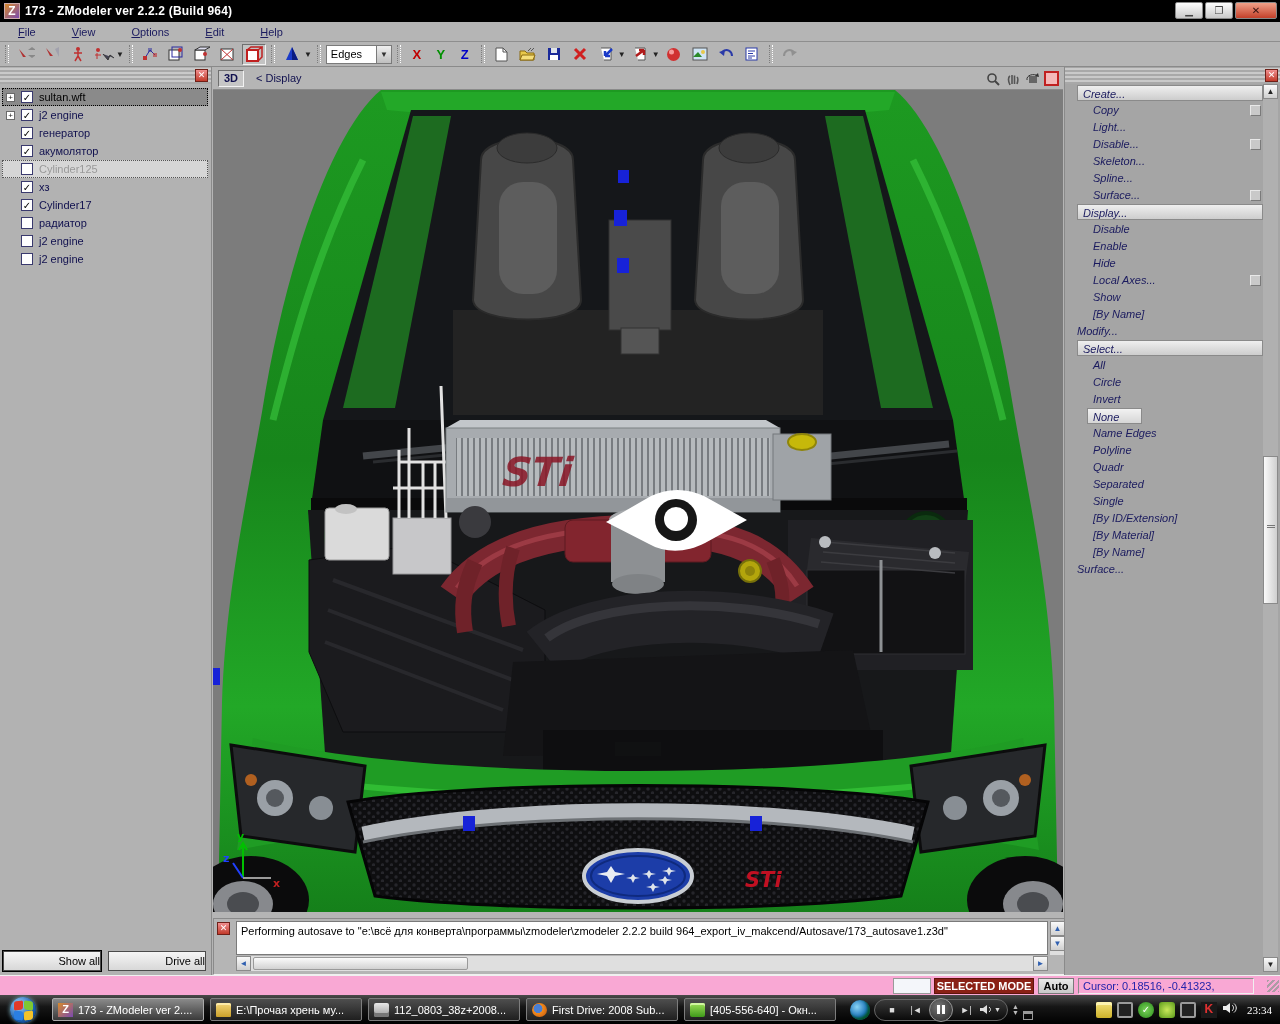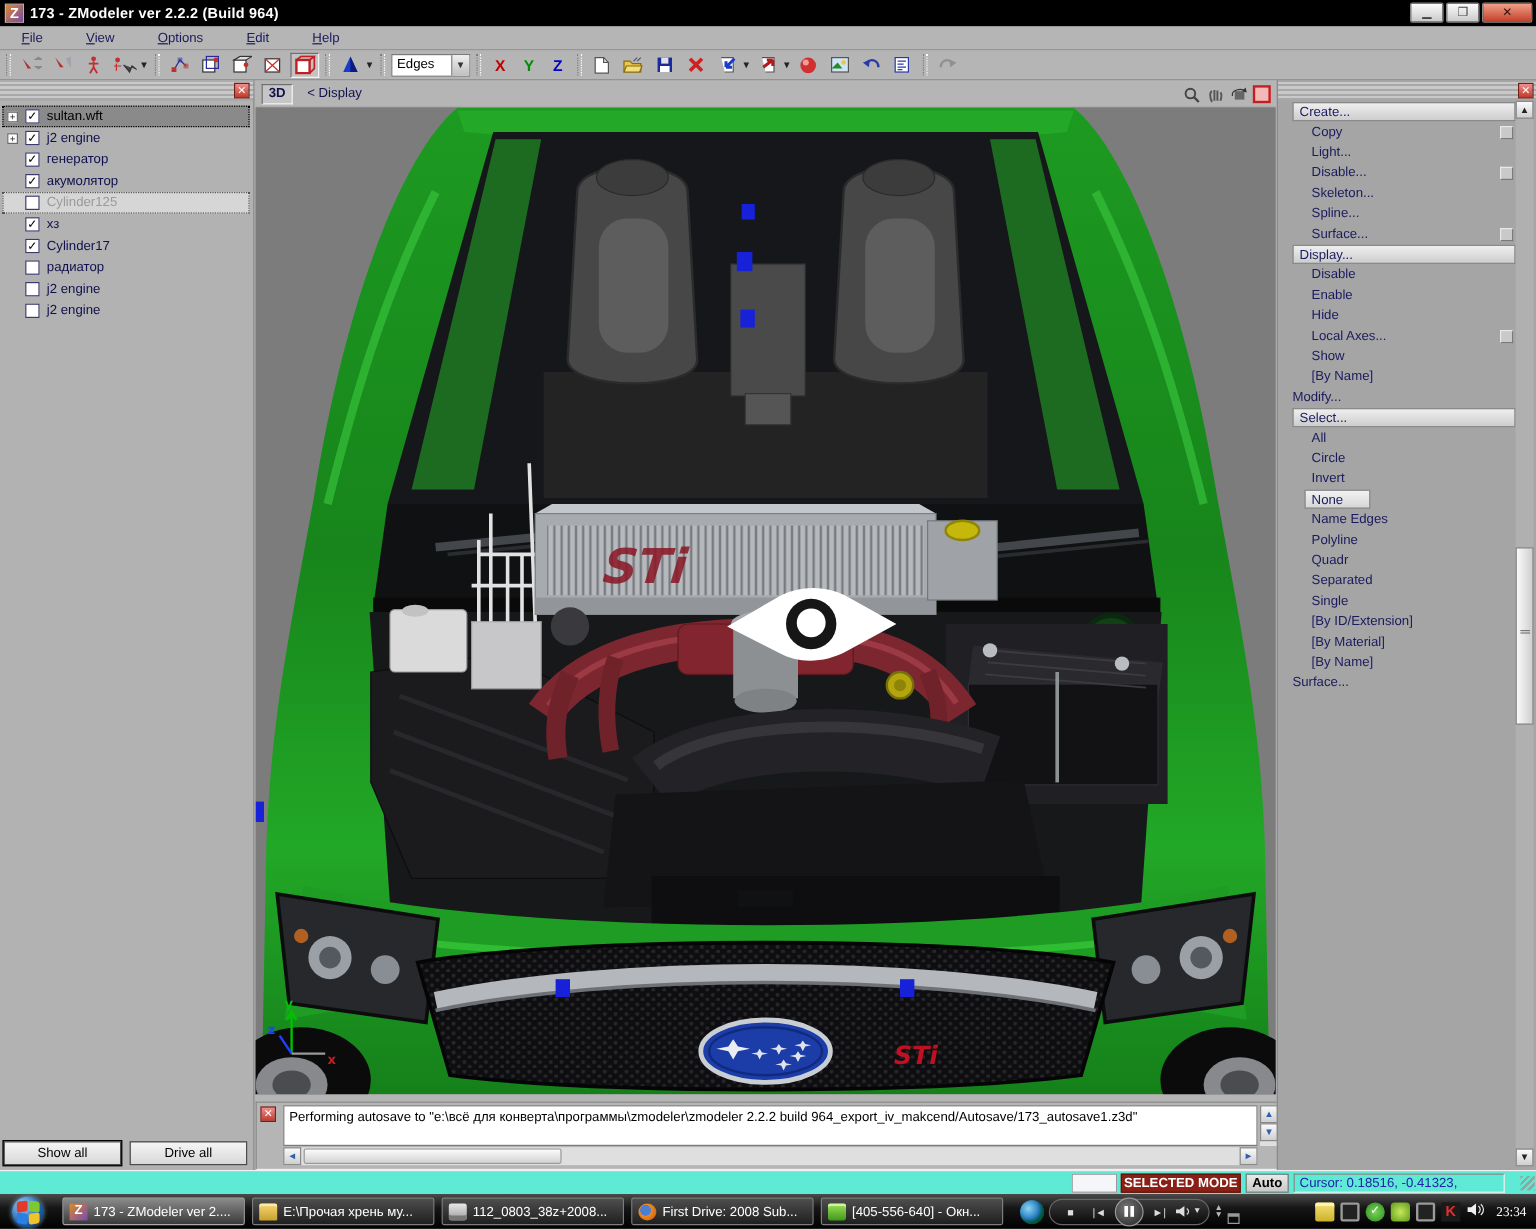--- a/index.html
+++ b/index.html
@@ -44,21 +44,21 @@
   #tree { position:absolute; left:2px; top:21px; width:206px; }
   .trow { height:18px; display:flex; align-items:center; color:#10104e; position:relative; padding-left:4px; }
   .trow .exp { width:9px; height:9px; background:#fff; border:1px solid #6a6a6a; font-size:8px; line-height:7px;
                text-align:center; color:#222; margin-right:6px; }
   .trow.noexp { padding-left:19px; }
   .trow .cb { width:12px; height:12px; background:#fff; border:1px solid #3a3a6e; margin-right:6px;
               font-size:10px; line-height:11px; text-align:center; color:#000; font-weight:bold; }
   .trow.selected { background:#8a8a8a; outline:1px dotted #000; outline-offset:-1px; color:#000; }
   .trow.dimmed   { background:#d6d6d6; outline:1px dotted #555; outline-offset:-1px; color:#9a9a9a; }
   .panel-btn { position:absolute; bottom:4px; height:20px; width:98px; background:linear-gradient(#f5f5f5,#d8d8d8);
-               border:1px solid #4a4a4a; text-align:center; line-height:18px; color:#000; }
+               border:1px solid #4a4a4a; text-align:right; line-height:18px; color:#000; }
   #btn-showall { left:3px; box-shadow:0 0 0 1px #000; }
   #btn-hideall { left:108px; }
   
   #vp-header { position:absolute; left:213px; top:67px; width:850px; height:23px; background:#b5b5b5;
                border-bottom:1px solid #8a8a8a; display:flex; align-items:center; }
   #tab-3d { width:26px; height:17px; margin-left:5px; background:#c6c6c6; border:1px solid; border-color:#6f6f6f #f2f2f2 #f2f2f2 #6f6f6f;
             font-weight:bold; color:#10104e; text-align:center; line-height:15px; }
   #breadcrumb { color:#10104e; margin-left:12px; }
   #vp-tools { position:absolute; right:4px; top:3px; display:flex; gap:3px; align-items:center; }
   .vp-tool { width:17px; height:17px; display:flex; align-items:center; justify-content:center; }
@@ -76,36 +76,36 @@
   #log-vsb { position:absolute; right:4px; top:2px; width:15px; height:34px; background:#dfdfdf; }
   #log-vsb .sb-btn { width:15px; height:15px; }
   #log-hsb { position:absolute; left:22px; bottom:3px; width:812px; height:15px; background:#dfdfdf; display:flex; }
   #log-hsb .sb-btn { width:15px; height:15px; }
   #log-hthumb { width:215px; height:13px; margin:1px 0 0 2px; background:linear-gradient(#fbfbfb,#d2d2d2);
                 border:1px solid #9a9a9a; border-radius:2px; }
   #log-hsb .spacer { flex:1; }
   
   #right-panel { position:absolute; left:1064px; top:67px; width:216px; height:908px; background:#a5a5a5; border-left:1px solid #8a8a8a; }
   #cmd-list { position:absolute; left:6px; top:18px; width:192px; }
-  .cmd-row { height:17px; line-height:16px; color:#1a1a5e; position:relative; padding-left:6px; }
+  .cmd-row { height:17px; line-height:16px; color:#1a1a5e; position:relative; padding-left:6px;font-style:italic; }
   .cmd-row.item { padding-left:22px; }
   .cmd-row.header .lbl-box { display:block; background:linear-gradient(#efefef,#cdcdcd); border:1px solid #8a8a8a;
                              padding-left:5px; height:16px; }
   .cmd-row.selected .lbl-box { display:inline-block; background:linear-gradient(#f2f2f2,#d6d6d6); border:1px solid #8a8a8a;
                                padding:0 22px 0 5px; height:16px; margin-left:-6px; }
   .opt-box { position:absolute; right:2px; top:3px; width:11px; height:11px; background:#c9c9c9;
              border:1px solid; border-color:#e8e8e8 #7a7a7a #7a7a7a #e8e8e8; }
   #rp-scroll { position:absolute; right:2px; top:17px; width:15px; height:888px; background:#b0b0b0; }
   #rp-scroll .sb-btn { width:15px; height:15px; color:#222; }
   #rp-up { position:absolute; top:0; } #rp-down { position:absolute; bottom:0; }
   #rp-thumb { position:absolute; top:372px; width:15px; height:148px; background:linear-gradient(90deg,#fafafa,#cfcfcf);
               border:1px solid #8a8a8a; }
   #rp-thumb .gripm { margin:68px auto 0; width:8px; border-top:1px solid #777; border-bottom:1px solid #777; height:3px; }
   
-  #statusbar { position:absolute; left:0; top:975px; width:1280px; height:20px; background:#5eead4;
+  #statusbar { position:absolute; left:0; top:975px; width:1280px; height:20px; background:#f9a8d4;
                border-top:1px solid #f0f0f0; display:flex; align-items:center; }
   #st-blank { position:absolute; left:893px; top:2px; width:38px; height:16px; background:#f4f6fa; border:1px solid #9a9a9a; }
   #st-mode { position:absolute; left:934px; top:2px; width:100px; height:16px; background:#8a2015; color:#fff;
              font-weight:bold; text-align:center; line-height:15px; border:1px solid #5e140c; }
   #st-auto { position:absolute; left:1038px; top:2px; width:36px; height:16px; background:linear-gradient(#e9e9e9,#c9c9c9);
              border:1px solid #7a7a7a; font-weight:bold; color:#000; text-align:center; line-height:14px; }
   #st-cursor { position:absolute; left:1078px; top:2px; width:176px; height:16px; color:#2222aa;
                border:1px solid; border-color:#8a8a8a #f0f0f0 #f0f0f0 #8a8a8a; line-height:14px; padding-left:4px; }
   #st-grip { position:absolute; right:1px; top:4px; width:12px; height:12px;
              background:repeating-linear-gradient(135deg,#999 0 2px,transparent 2px 4px); opacity:.8; }

